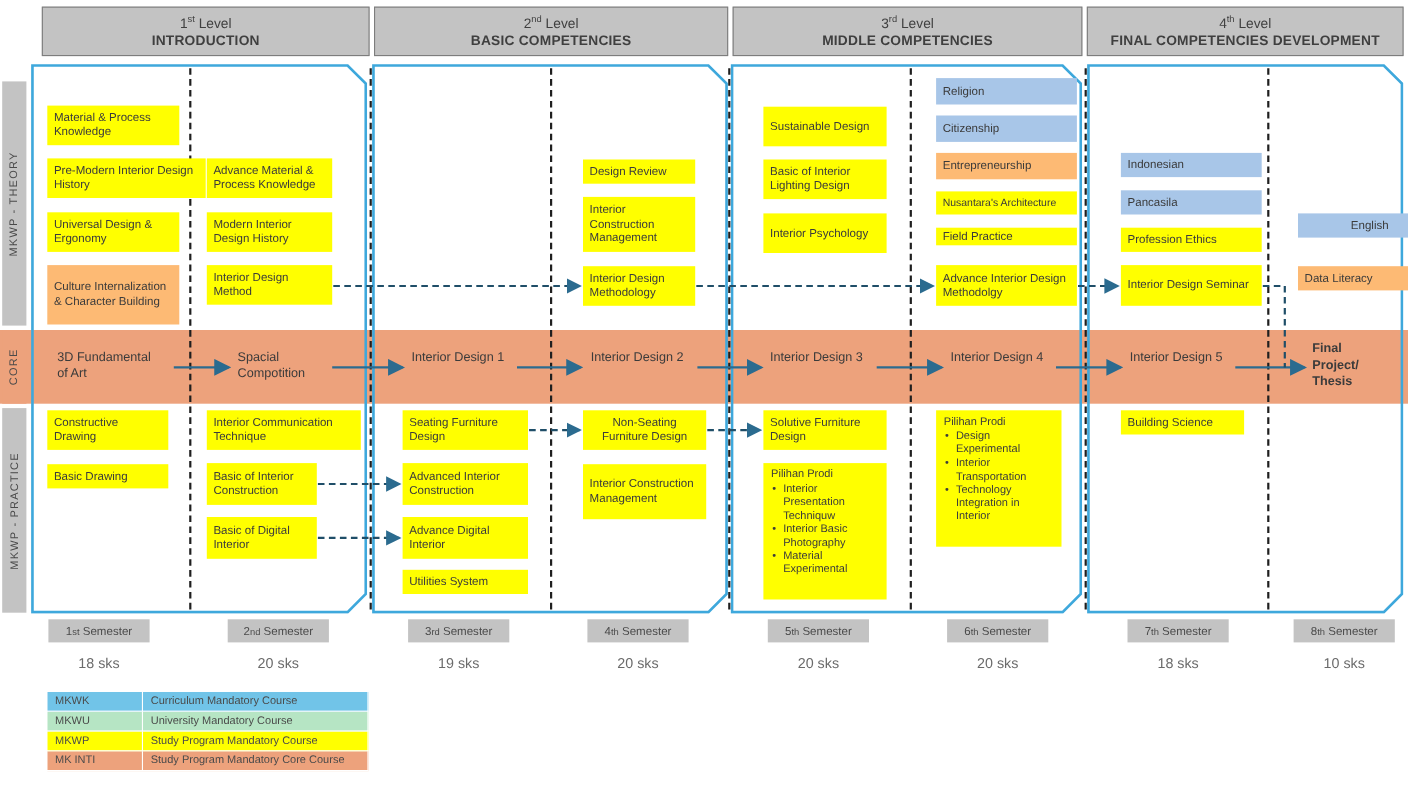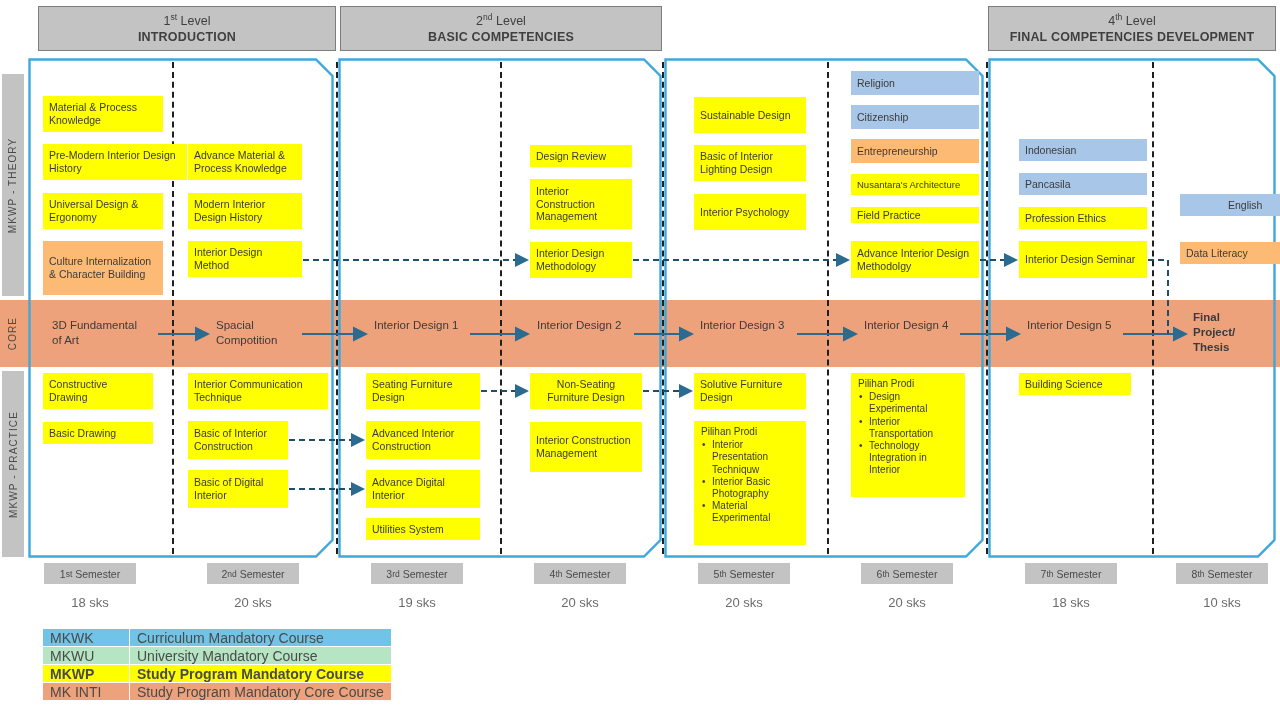--- a/index.html
+++ b/index.html
@@ -104,43 +104,47 @@
   .sks{
     position:absolute;
     font-size:13px;color:#6b6b6b;text-align:center;
   }
 
   
   .legend{position:absolute;left:42px;top:628px;border:0;}
   .legend table{border-collapse:collapse;}
   .legend td{
     border:1px solid #ffffff;
-    font-size:14px;color:#4a4a4a;
+    font-size:10px;color:#4a4a4a;
     height:17px;padding:0 7px;
     white-space:nowrap;
   }
   .legend td.code{width:72px;}
   .legend td.desc{width:190px;}
   .lg-mkwk{background:#71c4e8;}
   .lg-mkwu{background:#b6e5c4;}
-  .lg-mkwp{background:#ffff00;font-weight:bold;}
+  .lg-mkwp{background:#ffff00;}
   .lg-mkinti{background:#eda27c;}
 </style>
 </head>
 <body>
 
 <div id="root">
 
   <div class="level-banner" style="left:38px;top:6px;width:296px;height:43px;">
     <div class="lv-num"><span>1</span><span class="sup">st</span> Level</div>
     <div class="lv-name">INTRODUCTION</div>
   </div>
   <div class="level-banner" style="left:340px;top:6px;width:320px;height:43px;">
     <div class="lv-num"><span>2</span><span class="sup">nd</span> Level</div>
     <div class="lv-name">BASIC COMPETENCIES</div>
+  </div>
+  <div class="level-banner" style="left:666px;top:6px;width:316px;height:43px;">
+    <div class="lv-num"><span>3</span><span class="sup">rd</span> Level</div>
+    <div class="lv-name">MIDDLE COMPETENCIES</div>
   </div>
   <div class="level-banner" style="left:988px;top:6px;width:286px;height:43px;">
     <div class="lv-num"><span>4</span><span class="sup">th</span> Level</div>
     <div class="lv-name">FINAL COMPETENCIES DEVELOPMENT</div>
   </div>
 
   <div class="core-band" style="left:0px;top:300px;width:1280px;height:67px;"></div>
 
   <div class="rowlabel" style="left:2px;top:74px;width:22px;height:222px;">
     <span>MKWP - THEORY</span>

